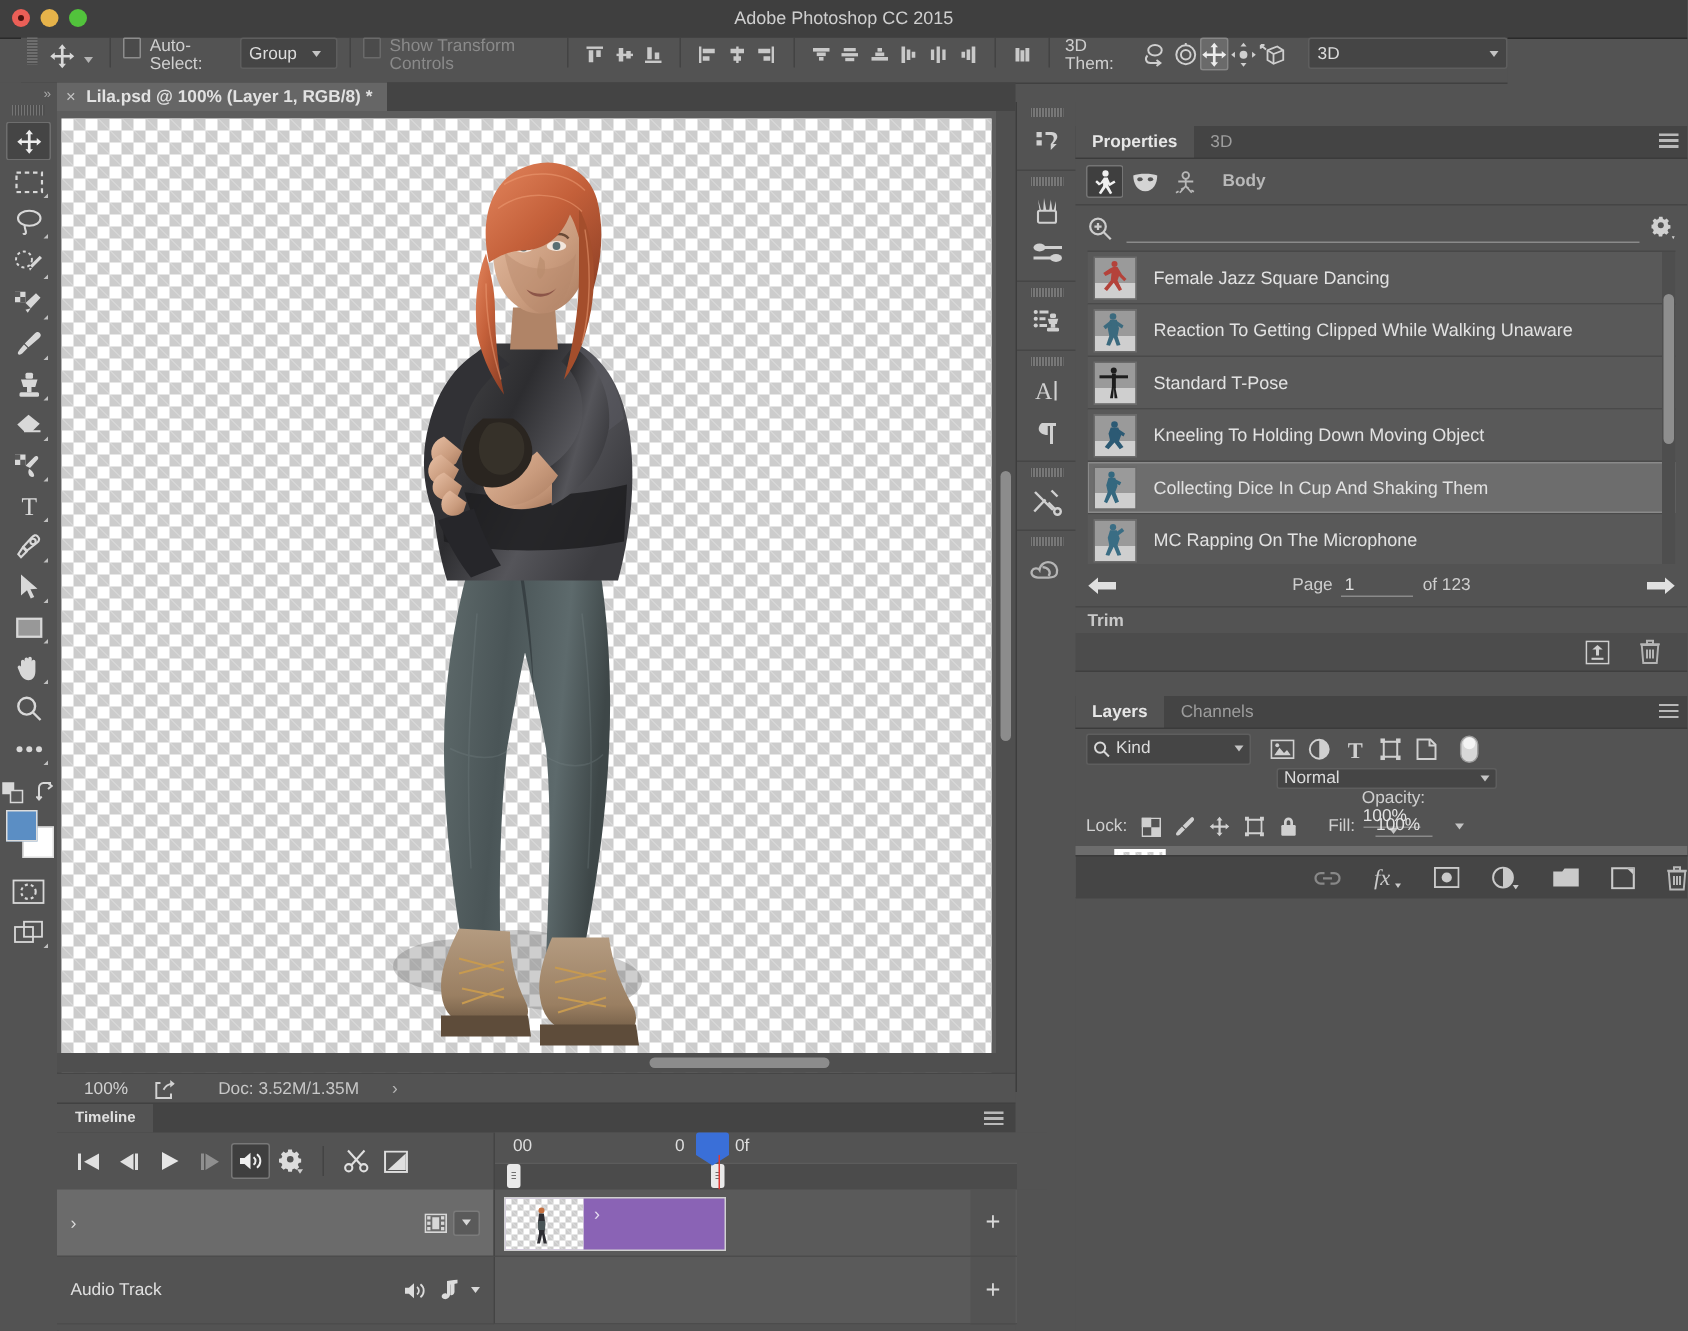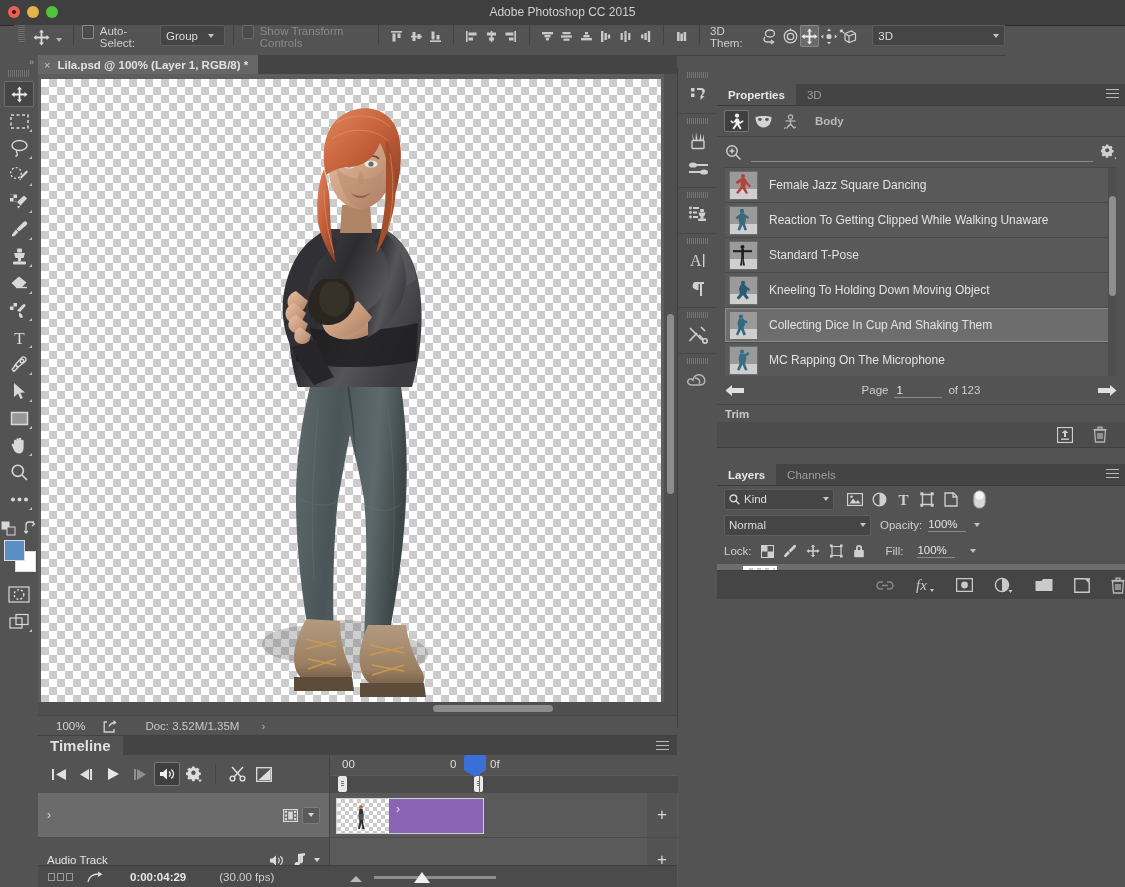--- a/index.html
+++ b/index.html
@@ -277,21 +277,21 @@
   .layerspanel { position: relative; }
   .filterrow {
     height: 26px; display: flex; align-items: center; padding-left: 7px;
   }
   .kindsel {
     width: 100px; height: 19px; background: #454545; border: 1px solid #5e5e5e;
     border-radius: 2px; display: flex; align-items: center; padding: 0 4px;
     font-size: 11.5px; color: #dcdcdc;
   }
   .filterico { width: 24px; height: 22px; display: flex; align-items: center; justify-content: center; }
-  .blendrow { height: 26px; display: flex; align-items: center; padding-left: 7px; }
+  .blendrow { height: 26px; display: flex; align-items: center; padding-left: 7px; flex-direction: column; }
   .blendsel {
     width: 137px; height: 19px; background: #454545; border: 1px solid #5e5e5e;
     border-radius: 2px; display: flex; align-items: center; padding: 0 4px;
     font-size: 11.5px; color: #dcdcdc; justify-content: space-between;
   }
   .fieldnum {
     border-bottom: 1px solid #8a8a8a; font-size: 11.5px; color: #e4e4e4;
     min-width: 38px; text-align: left; padding-bottom: 1px;
   }
   .lockrow { height: 26px; display: flex; align-items: center; padding-left: 7px; gap: 9px; }
@@ -315,21 +315,21 @@
     padding-right: 14px; gap: 21px; border-top: 1px solid #3b3b3b;
   }
 
   
   .timeline {
     position: absolute; left: 38px; top: 735px; width: 639px; height: 152px;
     background: #535353; border-top: 1px solid #414141;
   }
   .tl-tabs { height: 19px; background: #444444; display: flex; position: relative; }
   .tl-tab {
-    padding: 0 12px; display: flex; align-items: center; font-size: 15px;
+    padding: 0 12px; display: flex; align-items: center; font-size: 10px;
     font-weight: bold; color: #e0e0e0; background: #535353;
   }
   .tl-menu {
     position: absolute; right: 8px; top: 5px; width: 13px; height: 9px;
     background: repeating-linear-gradient(to bottom, #b9b9b9 0, #b9b9b9 1.5px, transparent 1.5px, transparent 4px);
   }
   .tl-ctrls {
     position: absolute; left: 0; top: 19px; width: 291px; height: 38px;
     display: flex; align-items: center; padding-left: 8px; gap: 1px;
   }
@@ -1615,41 +1615,15 @@
                 </g>
               </svg>
           </span>
           <span style="width:0;height:0;border-left:3.5px solid transparent;border-right:3.5px solid transparent;border-top:4px solid #d8d8d8"></span>
         </span>
       </div>
       <div class="trackbody" style="top:45px"></div>
       <div class="addbtn" style="top:45px">+</div>
     </div>
 
-    <div class="tl-status">
-      <span class="tls-dots">
-          <i></i>
-          <i></i>
-          <i></i>
-        </span>
-      <span style="margin-left:14px">
-        <svg width="17" height="13" viewBox="0 0 17 13">
-            <g fill="none" stroke="#d6d6d6" stroke-width="1.4">
-              <path d="M1 11 C2 5 7 3 12 3"></path>
-            </g>
-            <path d="M11 0.5 L15.5 3.2 L11 6 Z" fill="#d6d6d6"></path>
-          </svg>
-      </span>
-      <span class="tl-time">0:00:04:29</span>
-      <span class="tl-fps">(30.00 fps)</span>
-      <span style="position:absolute;left:310px;bottom:5px">
-        <svg width="16" height="8" viewBox="0 0 16 8">
-            <path d="M8 1 L14 7 L2 7 Z" fill="#b8b8b8"></path>
-          </svg>
-      </span>
-      <div class="zoomslider">
-        <div class="trk"></div>
-        <div class="kn"></div>
-      </div>
-    </div>
   </div>
 
 </div>
 
 </body></html>

